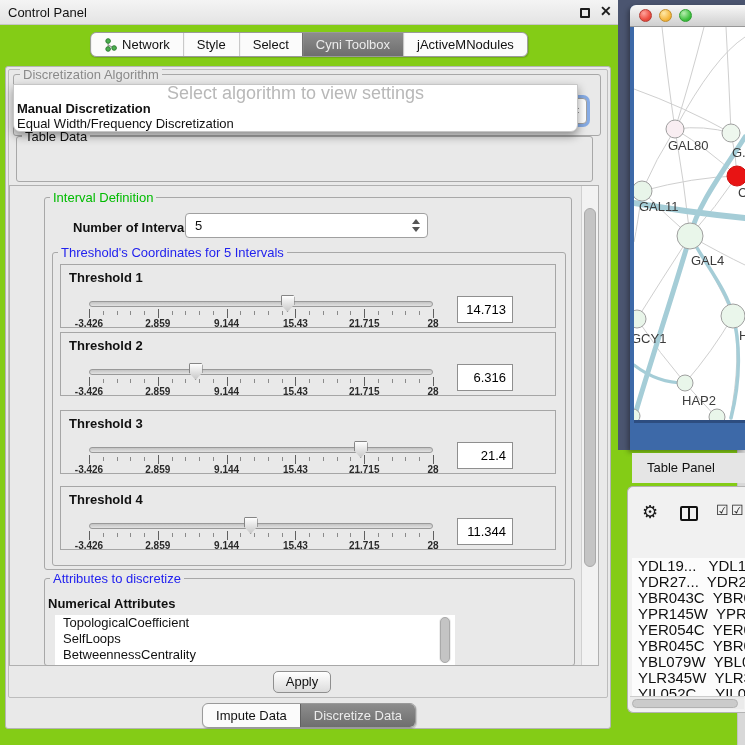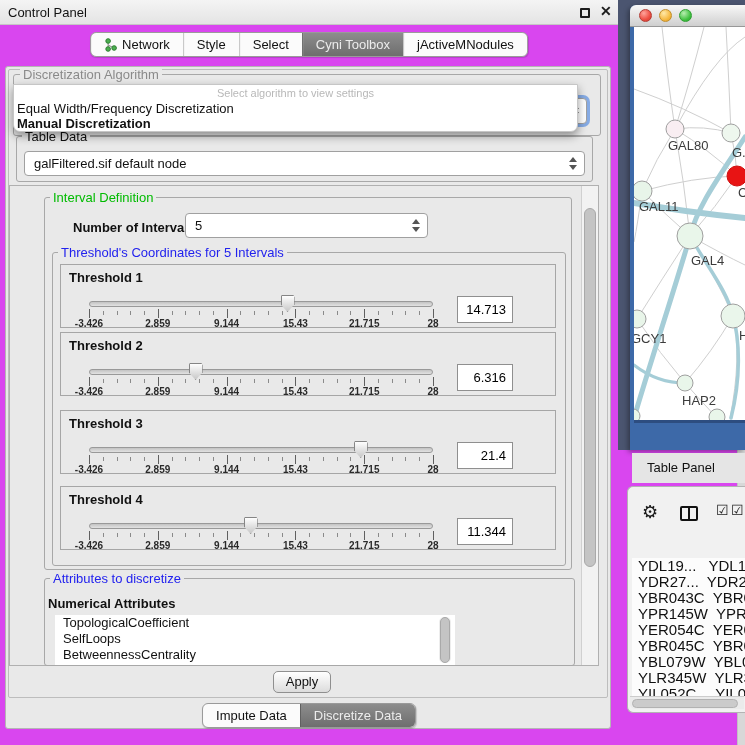--- a/index.html
+++ b/index.html
@@ -1,21 +1,21 @@
 <!DOCTYPE html>
 <html><head>
 <meta charset="utf-8">
 <style>
   *{margin:0;padding:0;box-sizing:border-box;}
   html,body{width:745px;height:745px;}
   .stage{position:relative;width:745px;height:745px;background:#d8d8d8;font-family:"Liberation Sans",sans-serif;overflow:hidden;color:#111;}
   .abs{position:absolute;}
 
   
-  #control-panel{left:0;top:0;width:738px;height:745px;background:#d946ef;border-right:1px solid #c2c2c2;}
+  #control-panel{left:0;top:0;width:738px;height:745px;background:#84cc16;border-right:1px solid #c2c2c2;}
   #cp-titlebar{left:0;top:0;width:618px;height:25px;background:linear-gradient(#f4f4f4,#e4e4e4);border-bottom:1px solid #c6c6c6;}
   #cp-title{left:8px;top:0;line-height:25px;font-size:13px;color:#111;}
   #float-icon{left:580px;top:8px;width:10px;height:10px;border:2px solid #1c1c1c;border-radius:1px;}
   #close-icon{left:600px;top:3px;font-size:14px;font-weight:bold;color:#1c1c1c;}
 
   .seg-bar{display:flex;height:25px;border:1px solid #9a9a9a;border-radius:6px;background:#fbfbfb;overflow:hidden;font-size:13px;box-shadow:0 1px 1px rgba(0,0,0,.15);}
   .seg{padding:0 13px;line-height:23px;color:#111;border-left:1px solid #c3c3c3;display:flex;align-items:center;gap:5px;white-space:nowrap;}
   .seg:first-child{border-left:none;}
   .seg.sel{background:linear-gradient(#8d8d8d,#6e6e6e);color:#ececec;border-left-color:#5f5f5f;}
 
@@ -26,21 +26,21 @@
   .gtitle{font-size:13px;background:#e9e9e9;padding:0 3px;line-height:13px;white-space:nowrap;}
 
   .combo{background:#fff;border:1px solid #a0a0a0;border-radius:4px;font-size:13px;}
   .combo .cv{position:absolute;left:9px;top:0;line-height:23px;white-space:nowrap;}
   .stepper{position:absolute;right:6px;top:50%;transform:translateY(-50%);width:9px;height:14px;}
   .stepper .up{width:0;height:0;border-left:4px solid transparent;border-right:4px solid transparent;border-bottom:5px solid #555;margin-bottom:3px;}
   .stepper .dn{width:0;height:0;border-left:4px solid transparent;border-right:4px solid transparent;border-top:5px solid #555;}
 
   #algo-combo{left:22px;top:98px;width:565px;height:26px;box-shadow:0 0 0 3px rgba(100,150,225,.75);z-index:5;}
   #algo-popup{left:13px;top:84px;width:565px;height:48px;background:#fff;border:1px solid #c6c6c6;border-radius:0 0 7px 7px;box-shadow:0 4px 10px rgba(0,0,0,.4);z-index:50;}
-  .pop-placeholder{height:16px;text-align:center;color:#b8b8b8;font-size:11px;line-height:16px;}
+  .pop-placeholder{height:16px;text-align:center;color:#b8b8b8;font-size:18px;line-height:16px;}
   .pop-item{font-size:13px;line-height:15px;padding-left:3px;white-space:nowrap;}
   .pop-item.b{font-weight:bold;}
 
   #scrollpane{left:9px;top:185px;width:590px;height:481px;border:1px solid #b0b0b0;background:#e9e9e9;}
   .vsb-track{background:#f2f2f2;border-left:1px solid #d0d0d0;}
   .sb-thumb{background:#c4c4c4;border:1px solid #a9a9a9;border-radius:6px;}
 
   .tbox{left:60px;width:496px;height:64px;border:1px solid #a6a6a6;background:#e9e9e9;position:absolute;}
   .tlabel{position:absolute;left:8px;top:5px;font-weight:bold;font-size:13px;}
   .slider{position:absolute;left:28px;top:30px;width:344px;height:34px;}
@@ -133,33 +133,26 @@
     <div class="gtitle abs" style="left:20px;top:68px;color:#8a8a8a;">Discretization Algorithm</div>
     <div id="algo-combo" class="combo abs">
       <div class="stepper">
           <div class="up"></div>
           <div class="dn"></div>
         </div>
     </div>
 
     <div id="algo-popup" class="abs">
       <div class="pop-placeholder">Select algorithm to view settings</div>
+      <div class="pop-item b">Manual Discretization</div>
       <div class="pop-item">Equal Width/Frequency Discretization</div>
-      <div class="pop-item b">Manual Discretization</div>
     </div>
 
     <div class="group abs" style="left:16px;top:136px;width:577px;height:46px;"></div>
     <div class="gtitle abs" style="left:22px;top:130px;color:#111;">Table Data</div>
-    <div class="combo abs" style="left:24px;top:151px;width:561px;height:25px;">
-      <div class="cv">galFiltered.sif default node</div>
-      <div class="stepper">
-          <div class="up"></div>
-          <div class="dn"></div>
-        </div>
-    </div>
 
     <div id="scrollpane" class="abs"></div>
     <div class="vsb-track abs" style="left:581px;top:186px;width:17px;height:479px;">
       <div class="sb-thumb" style="position:absolute;left:2px;top:22px;width:12px;height:359px;"></div>
     </div>
 
     <div class="group abs" style="left:44px;top:197px;width:528px;height:373px;"></div>
     <div class="gtitle abs" style="left:50px;top:191px;color:#00bb00;">Interval Definition</div>
 
     <div class="abs" style="left:73px;top:220px;font-size:13px;font-weight:bold;">Number of Intervals</div>

